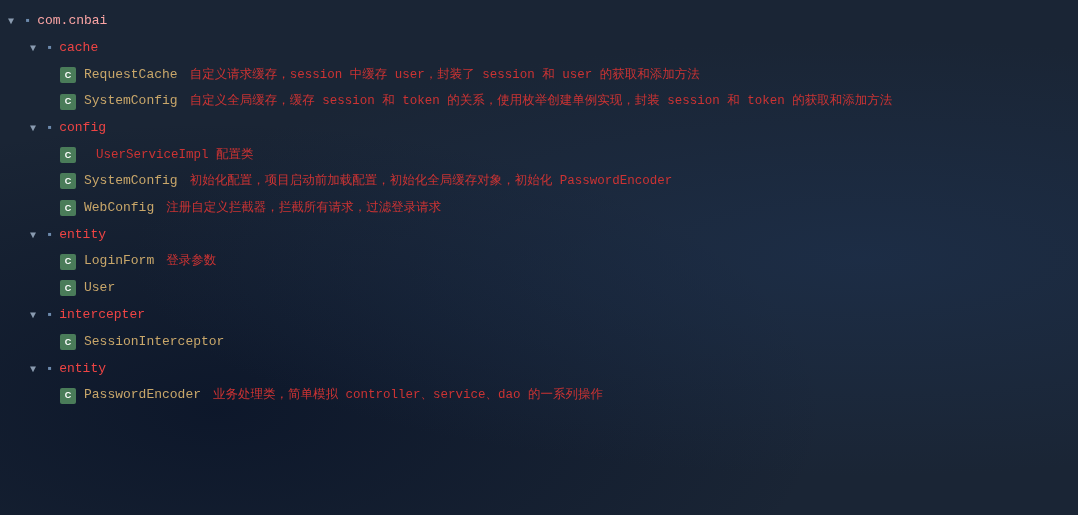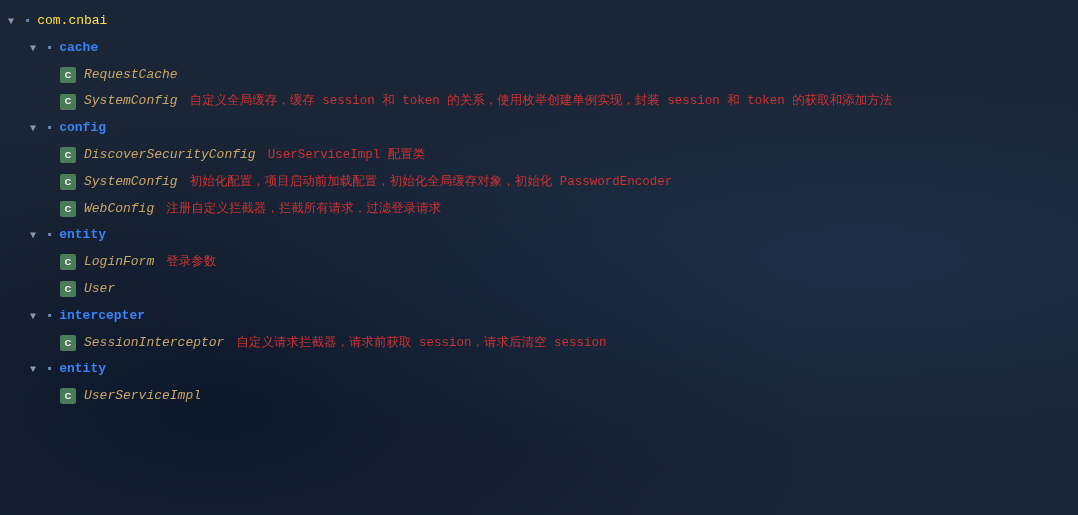--- a/index.html
+++ b/index.html
@@ -68,37 +68,36 @@
       border-radius: 2px;
       color: #fff;
       font-size: 9px;
       font-weight: bold;
       margin-right: 8px;
       flex-shrink: 0;
       font-family: Arial, sans-serif;
     }
 
     .folder-name {
-      color: #3b82f6;
-      font-weight: bold;
+      color: #ef4444;
+      font-weight: normal;
     }
 
     .class-name {
       color: #c9a76a;
-      font-style: italic;
     }
 
     .description {
       color: #cc3333;
       margin-left: 12px;
       font-size: 12.5px;
     }
 
     .root-name {
-      color: #fde047;
+      color: #fca5a5;
     }
   </style>
 </head>
 <body>
 
 <div class="tree-container">
 
   <div class="tree-item indent-0">
     <span class="arrow">▼</span>
     <span class="folder-icon">▪</span>
@@ -107,37 +106,37 @@
 
   <div class="tree-item indent-1">
     <span class="arrow">▼</span>
     <span class="folder-icon">▪</span>
     <span class="folder-name">cache</span>
   </div>
 
   <div class="tree-item indent-2">
     <span class="class-icon">C</span>
     <span class="class-name">RequestCache</span>
+    <span class="description">自定义请求缓存，session 中缓存 user，封装了 session 和 user 的获取和添加方法</span>
   </div>
 
   <div class="tree-item indent-2">
     <span class="class-icon">C</span>
     <span class="class-name">SystemConfig</span>
     <span class="description">自定义全局缓存，缓存 session 和 token 的关系，使用枚举创建单例实现，封装 session 和 token 的获取和添加方法</span>
   </div>
 
   <div class="tree-item indent-1">
     <span class="arrow">▼</span>
     <span class="folder-icon">▪</span>
     <span class="folder-name">config</span>
   </div>
 
   <div class="tree-item indent-2">
     <span class="class-icon">C</span>
-    <span class="class-name">DiscoverSecurityConfig</span>
     <span class="description">UserServiceImpl 配置类</span>
   </div>
 
   <div class="tree-item indent-2">
     <span class="class-icon">C</span>
     <span class="class-name">SystemConfig</span>
     <span class="description">初始化配置，项目启动前加载配置，初始化全局缓存对象，初始化 PasswordEncoder</span>
   </div>
 
   <div class="tree-item indent-2">
@@ -165,27 +164,27 @@
 
   <div class="tree-item indent-1">
     <span class="arrow">▼</span>
     <span class="folder-icon">▪</span>
     <span class="folder-name">intercepter</span>
   </div>
 
   <div class="tree-item indent-2">
     <span class="class-icon">C</span>
     <span class="class-name">SessionInterceptor</span>
-    <span class="description">自定义请求拦截器，请求前获取 session，请求后清空 session</span>
   </div>
 
   <div class="tree-item indent-1">
     <span class="arrow">▼</span>
     <span class="folder-icon">▪</span>
     <span class="folder-name">entity</span>
   </div>
 
   <div class="tree-item indent-2">
     <span class="class-icon">C</span>
-    <span class="class-name">UserServiceImpl</span>
+    <span class="class-name">PasswordEncoder</span>
+    <span class="description">业务处理类，简单模拟 controller、service、dao 的一系列操作</span>
   </div>
 
 </div>
 
 </body></html>

